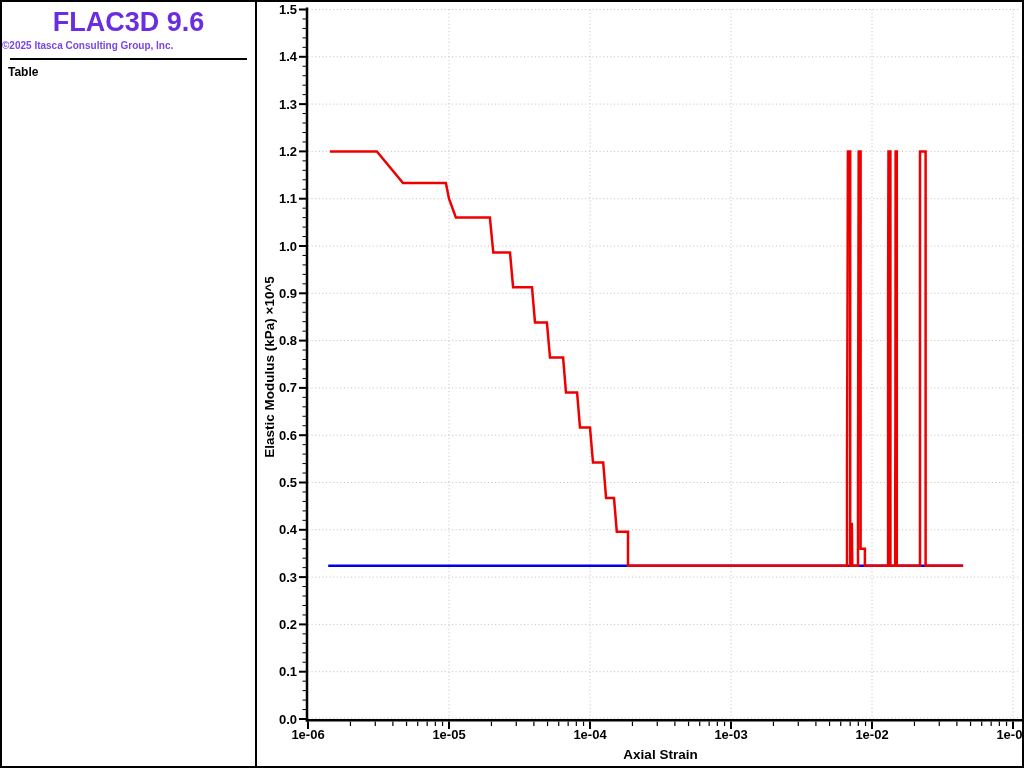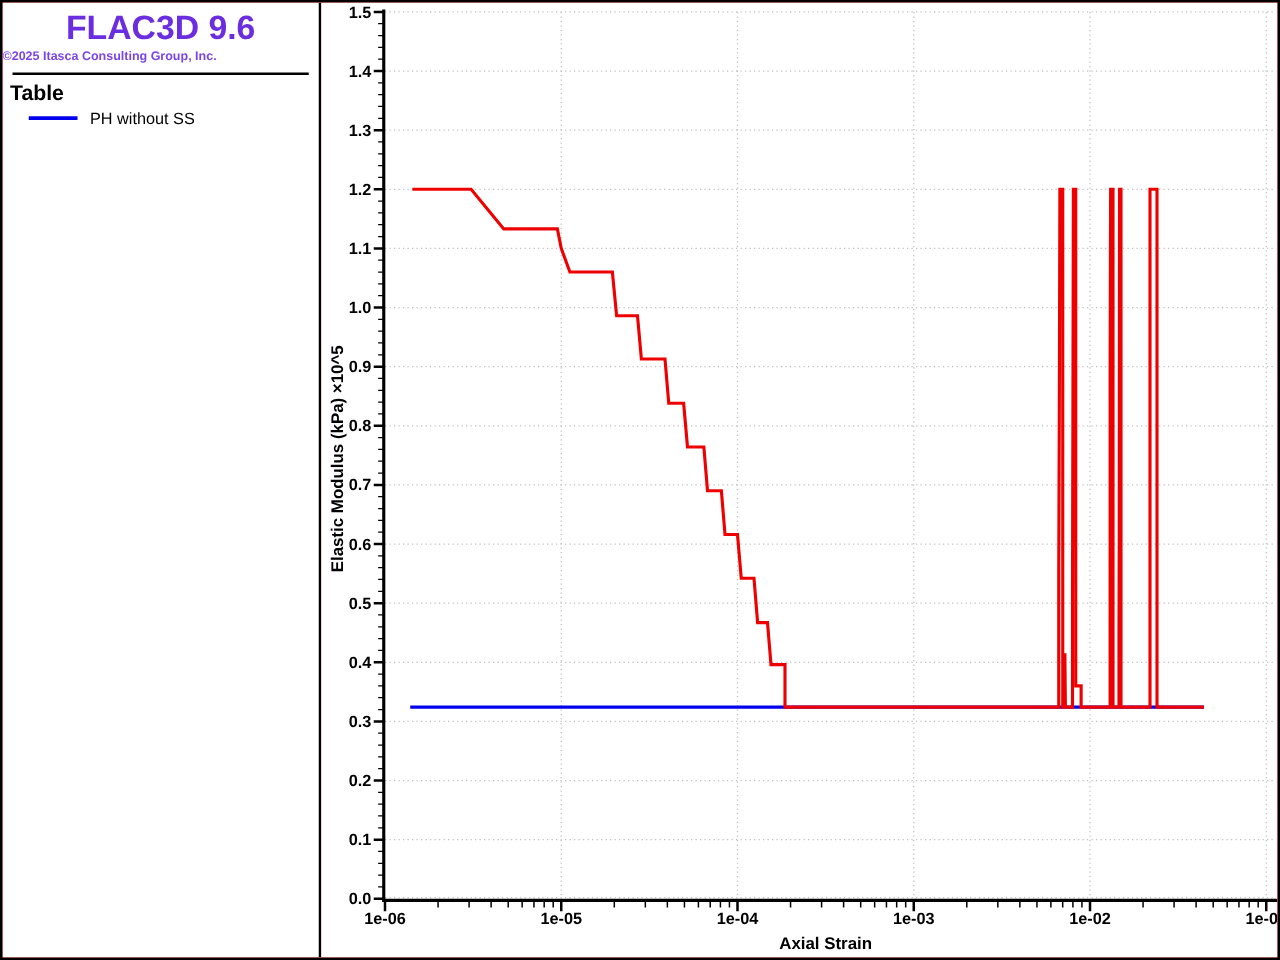--- a/index.html
+++ b/index.html
@@ -1,26 +1,26 @@
 <!DOCTYPE html>
 <html><head>
 <meta charset="utf-8">
 <style>
   html,body{margin:0;padding:0;background:#888;}
   .window{
     position:relative;width:1024px;height:768px;box-sizing:border-box;
-    background:#ef4444;border:2px solid #000;display:flex;
+    background:#7f1d1d;border:2px solid #000;display:flex;
     font-family:"Liberation Sans",sans-serif;overflow:hidden;
   }
   .panel{position:relative;width:253px;flex:0 0 253px;border-right:2px solid #000;background:#fff;}
   .brand-title{position:absolute;top:5px;left:0;width:100%;text-align:center;
     font-size:27px;font-weight:700;letter-spacing:0px;}
   .brand-copy{position:absolute;top:38px;left:0;width:100%;text-align:left;font-size:10px;font-weight:600;}
   .separator{position:absolute;top:56px;left:8px;width:237px;height:2px;background:#000;}
-  .legend-title{position:absolute;top:63px;left:6px;font-size:17px;font-weight:700;color:#000;}
+  .legend-title{position:absolute;top:63px;left:6px;font-size:12px;font-weight:700;color:#000;}
   .legend{position:absolute;top:84px;left:0;width:100%;}
   .legend-item{display:flex;align-items:center;height:17px;padding-left:21px;}
   .swatch{width:39px;height:3px;flex:0 0 39px;}
   .legend-label{margin-left:10px;font-size:13px;color:#000;}
   .chart-area{position:relative;flex:1 1 auto;background:#fff;}
   svg{display:block;}
   svg text{font-family:"Liberation Sans",sans-serif;fill:#000;}
   .ticklbl{font-size:13px;font-weight:600;}
   .axistitle{font-size:13.5px;font-weight:700;}
 </style>
@@ -28,24 +28,20 @@
 <body>
 
 <div class="window">
 
   <aside class="panel">
     <div class="brand-title" style="color: rgb(106, 46, 224);">FLAC3D 9.6</div>
     <div class="brand-copy" style="color: rgb(122, 69, 232);">©2025 Itasca Consulting Group, Inc.</div>
     <div class="separator"></div>
     <div class="legend-title">Table</div>
     <div class="legend">
-      <div class="legend-item">
-        <span class="swatch" style="background: rgb(0, 0, 238);"></span>
-        <span class="legend-label">PH without SS</span>
-      </div>
     </div>
   </aside>
 
   <main class="chart-area">
     <svg id="chart" width="765" height="764" viewBox="0 0 765 764">
         <line x1="51" y1="716" x2="763" y2="716" stroke="#C0C0C0" stroke-width="1" stroke-dasharray="1 2.6"></line>
         <line x1="51" y1="669.7" x2="763" y2="669.7" stroke="#C0C0C0" stroke-width="1" stroke-dasharray="1 2.6"></line>
         <line x1="51" y1="622.4" x2="763" y2="622.4" stroke="#C0C0C0" stroke-width="1" stroke-dasharray="1 2.6"></line>
         <line x1="51" y1="575.1" x2="763" y2="575.1" stroke="#C0C0C0" stroke-width="1" stroke-dasharray="1 2.6"></line>
         <line x1="51" y1="527.8" x2="763" y2="527.8" stroke="#C0C0C0" stroke-width="1" stroke-dasharray="1 2.6"></line>

